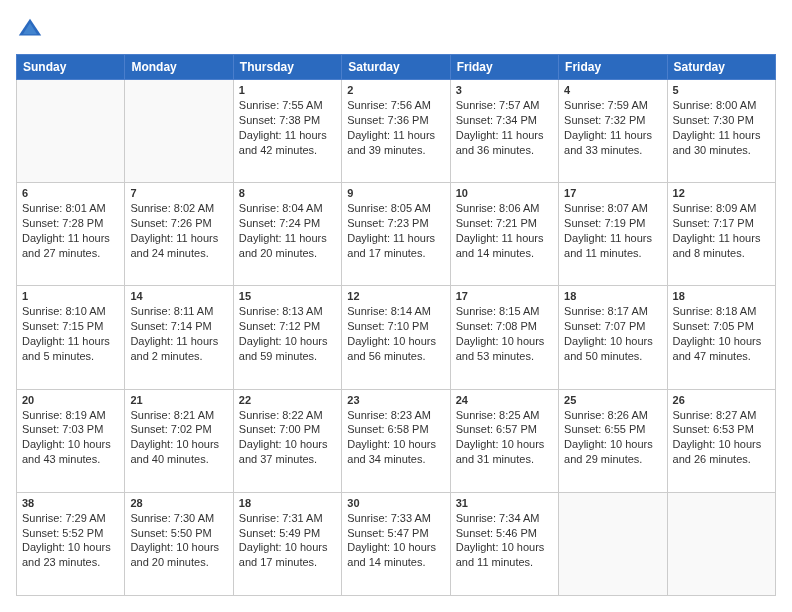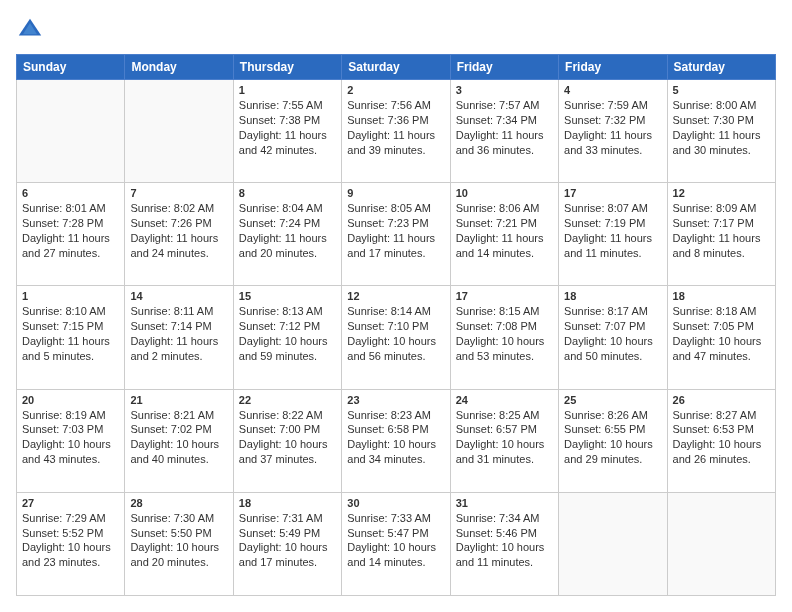--- a/index.html
+++ b/index.html
@@ -233,21 +233,21 @@
             <span class="day-num">25</span>
             <div class="cell-text">Sunrise: 8:26 AM<br>Sunset: 6:55 PM<br>Daylight: 10 hours and 29 minutes.</div>
           </td>
           <td>
             <span class="day-num">26</span>
             <div class="cell-text">Sunrise: 8:27 AM<br>Sunset: 6:53 PM<br>Daylight: 10 hours and 26 minutes.</div>
           </td>
         </tr>
         <tr>
           <td>
-            <span class="day-num">27</span>
+            <span class="day-num">38</span>
             <div class="cell-text">Sunrise: 7:29 AM<br>Sunset: 5:52 PM<br>Daylight: 10 hours and 23 minutes.</div>
           </td>
           <td>
             <span class="day-num">28</span>
             <div class="cell-text">Sunrise: 7:30 AM<br>Sunset: 5:50 PM<br>Daylight: 10 hours and 20 minutes.</div>
           </td>
           <td>
             <span class="day-num">18</span>
             <div class="cell-text">Sunrise: 7:31 AM<br>Sunset: 5:49 PM<br>Daylight: 10 hours and 17 minutes.</div>
           </td>

